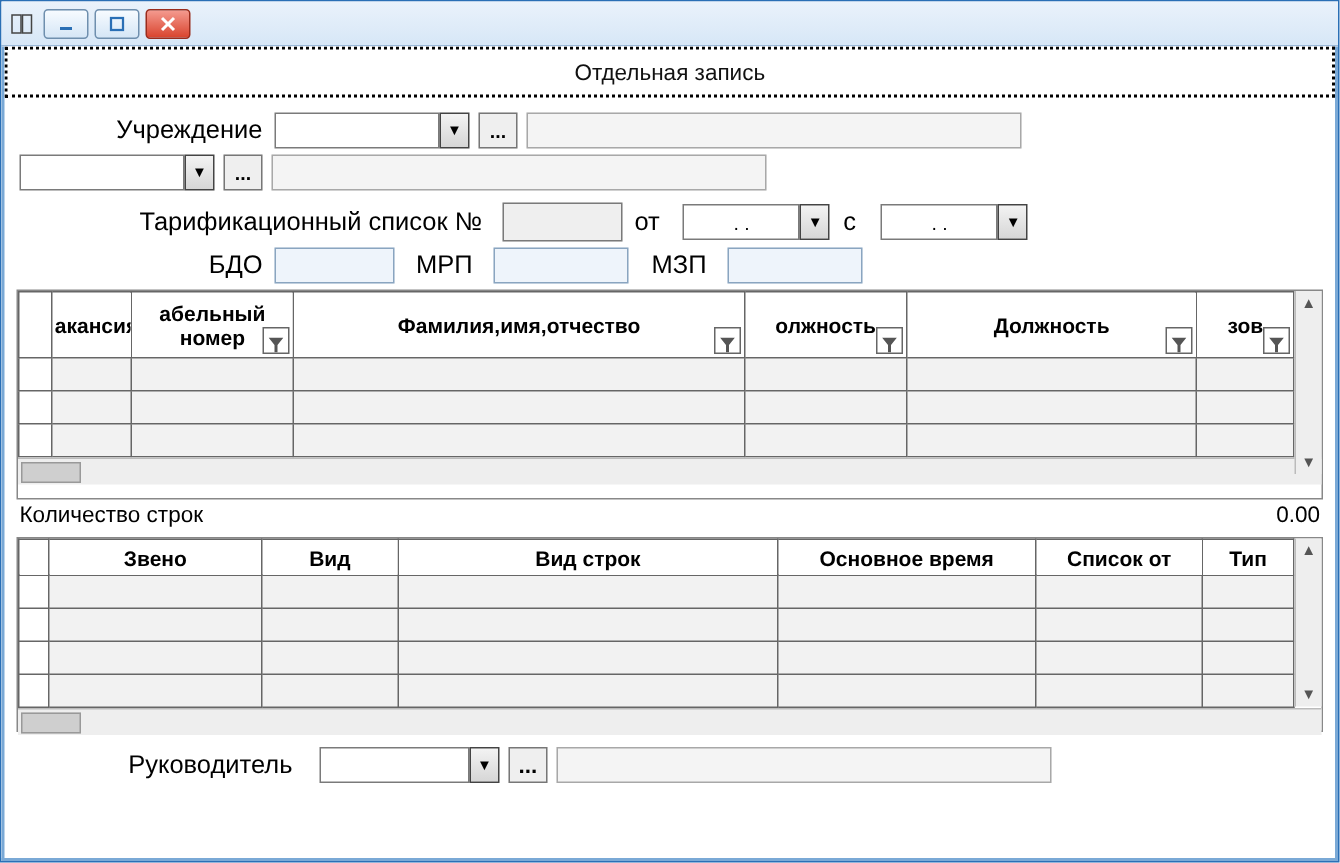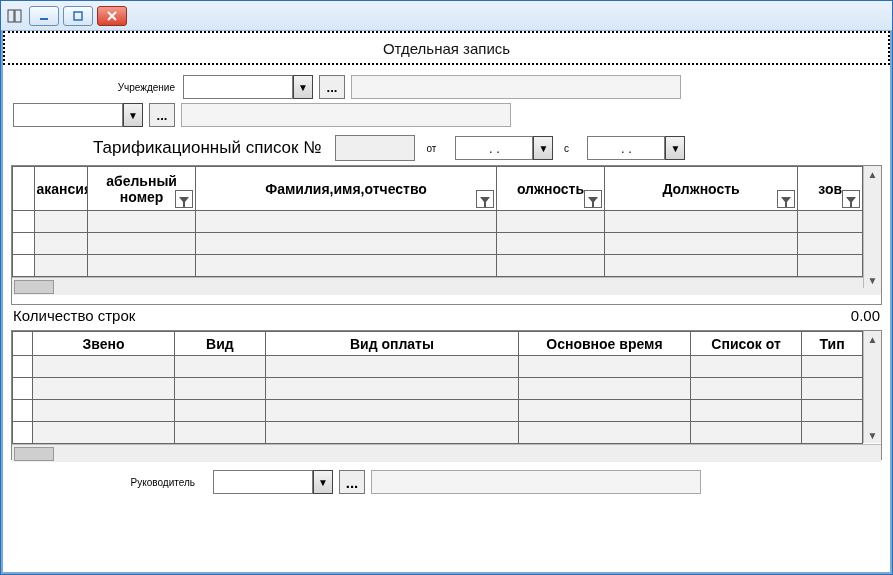--- a/index.html
+++ b/index.html
@@ -73,21 +73,21 @@
     border:2px dotted #000;
     background:#fff;
   }
 
   .form-area {
     padding:6px 10px 0 10px;
   }
   .row { display:flex; align-items:center; margin:4px 0; }
   .label {
     text-align:right;
-    font-size:10px;
+    font-size:17px;
     padding-right:8px;
   }
   .combo {
     display:flex; align-items:center;
   }
   .combo-input {
     height:24px;
     border:1px solid #7a7a7a;
     background:#fff;
   }
@@ -288,20 +288,28 @@
         </div>
         <div class="label" style="width:34px; text-align:center;">с</div>
         <div class="combo">
           <div class="combo-input" style="width:78px; text-align:center; line-height:24px; font-size:13px;"> .  . </div>
           <div class="combo-btn">
               <span class="arrow-down">▼</span>
             </div>
         </div>
       </div>
 
+      <div class="row">
+        <div class="label" style="width:170px;">БДО</div>
+        <div class="small-field" style="width:80px;"></div>
+        <div class="label" style="width:60px; text-align:right;">МРП</div>
+        <div class="small-field" style="width:90px; margin-left:6px;"></div>
+        <div class="label" style="width:60px; text-align:right;">МЗП</div>
+        <div class="small-field" style="width:90px; margin-left:6px;"></div>
+      </div>
     </div>
 
     <div class="grid-wrap" style="height:140px;">
       <div class="vscroll" style="height:122px;">
         <div class="arr">▲</div>
         <div style="flex:1"></div>
         <div class="arr">▼</div>
       </div>
       <table class="grid" style="width:calc(100% - 18px);">
         <colgroup>
@@ -409,21 +417,21 @@
           <col style="width:250px">
             <col style="width:170px">
             <col style="width:110px">
             <col style="width:60px">
         </colgroup>
         <thead>
           <tr>
             <th></th>
             <th>Звено</th>
             <th>Вид</th>
-            <th>Вид оплаты</th>
+            <th>Вид строк</th>
             <th>Основное время</th>
             <th>Список от</th>
             <th>Тип</th>
           </tr>
         </thead>
         <tbody>
           <tr>
               <td class="rowhead"></td>
               <td></td>
               <td></td>

